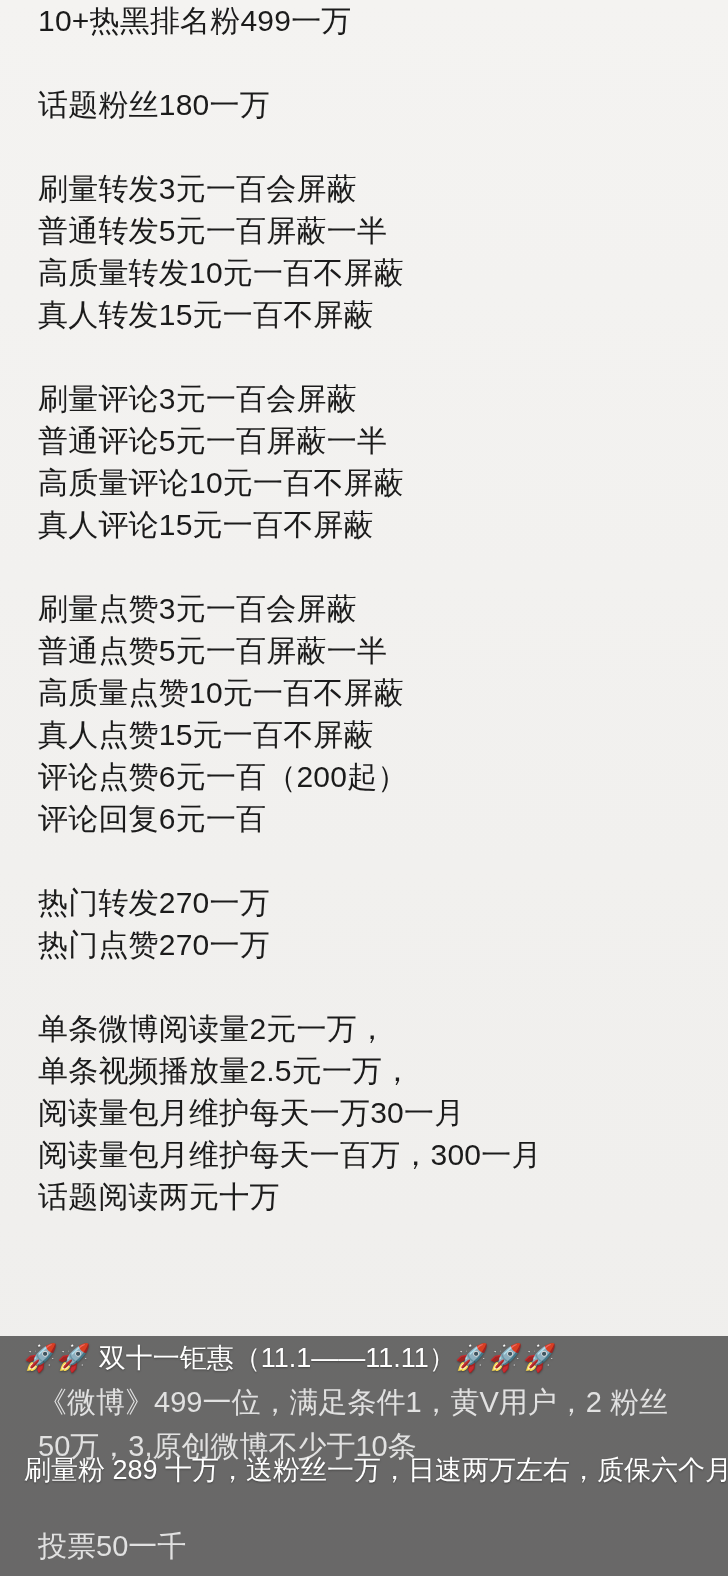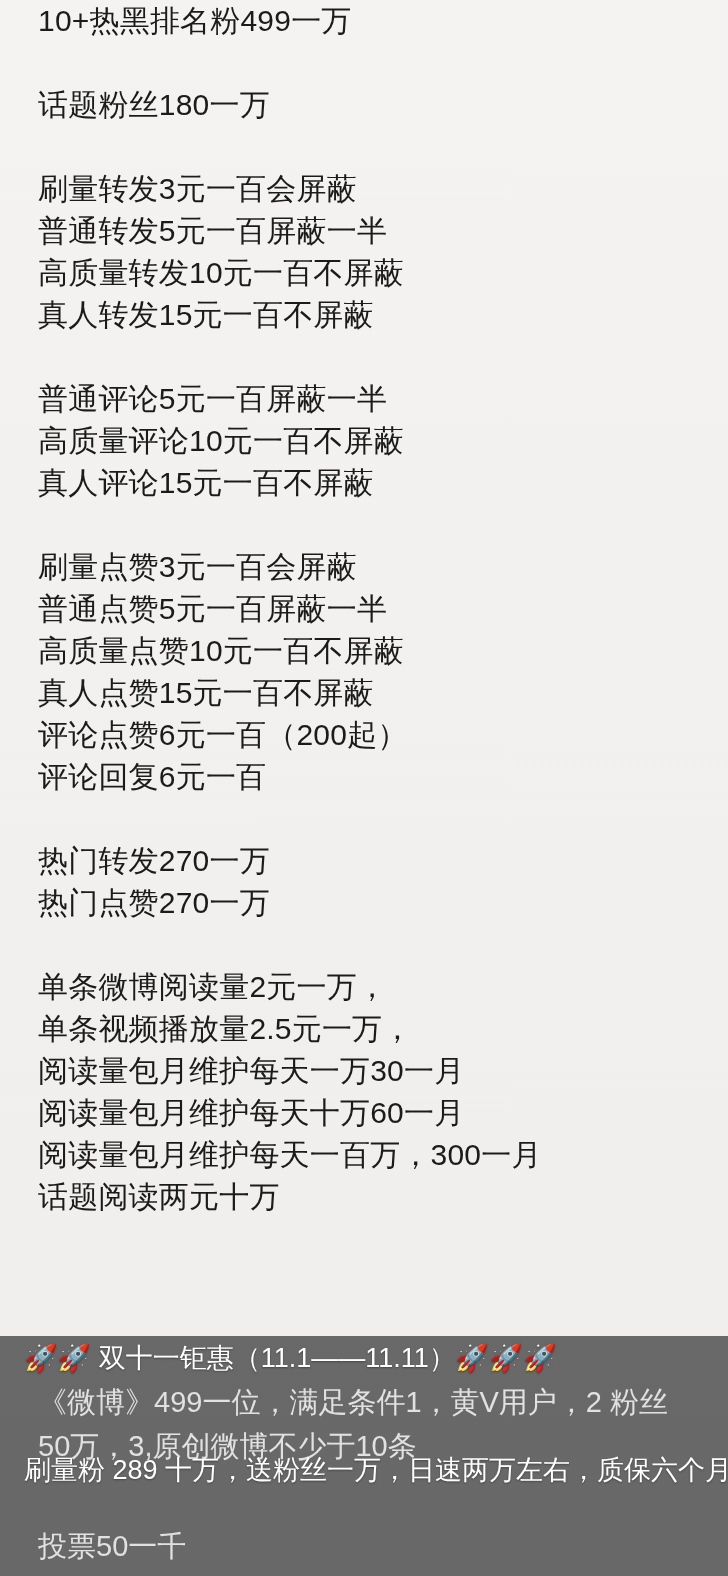--- a/index.html
+++ b/index.html
@@ -82,38 +82,38 @@
   <div class="price-list">
     <div class="line">10+热黑排名粉499一万</div>
     <div class="line blank"></div>
     <div class="line">话题粉丝180一万</div>
     <div class="line blank"></div>
     <div class="line">刷量转发3元一百会屏蔽</div>
     <div class="line">普通转发5元一百屏蔽一半</div>
     <div class="line">高质量转发10元一百不屏蔽</div>
     <div class="line">真人转发15元一百不屏蔽</div>
     <div class="line blank"></div>
+    <div class="line">刷量评论3元一百会屏蔽</div>
     <div class="line">普通评论5元一百屏蔽一半</div>
     <div class="line">高质量评论10元一百不屏蔽</div>
     <div class="line">真人评论15元一百不屏蔽</div>
     <div class="line blank"></div>
     <div class="line">刷量点赞3元一百会屏蔽</div>
     <div class="line">普通点赞5元一百屏蔽一半</div>
     <div class="line">高质量点赞10元一百不屏蔽</div>
     <div class="line">真人点赞15元一百不屏蔽</div>
     <div class="line">评论点赞6元一百（200起）</div>
     <div class="line">评论回复6元一百</div>
     <div class="line blank"></div>
     <div class="line">热门转发270一万</div>
     <div class="line">热门点赞270一万</div>
     <div class="line blank"></div>
     <div class="line">单条微博阅读量2元一万，</div>
     <div class="line">单条视频播放量2.5元一万，</div>
     <div class="line">阅读量包月维护每天一万30一月</div>
-    <div class="line">阅读量包月维护每天十万60一月</div>
     <div class="line">阅读量包月维护每天一百万，300一月</div>
     <div class="line">话题阅读两元十万</div>
   </div>
 
   <div class="overlay">
     <div class="ov-under">
       <div class="u-line" style="margin-top:44px;">《微博》499一位，满足条件1，黄V用户，2 粉丝</div>
       <div class="u-line">50万，3,原创微博不少于10条</div>
       <div class="u-line" style="margin-top:56px;">投票50一千</div>
     </div>

